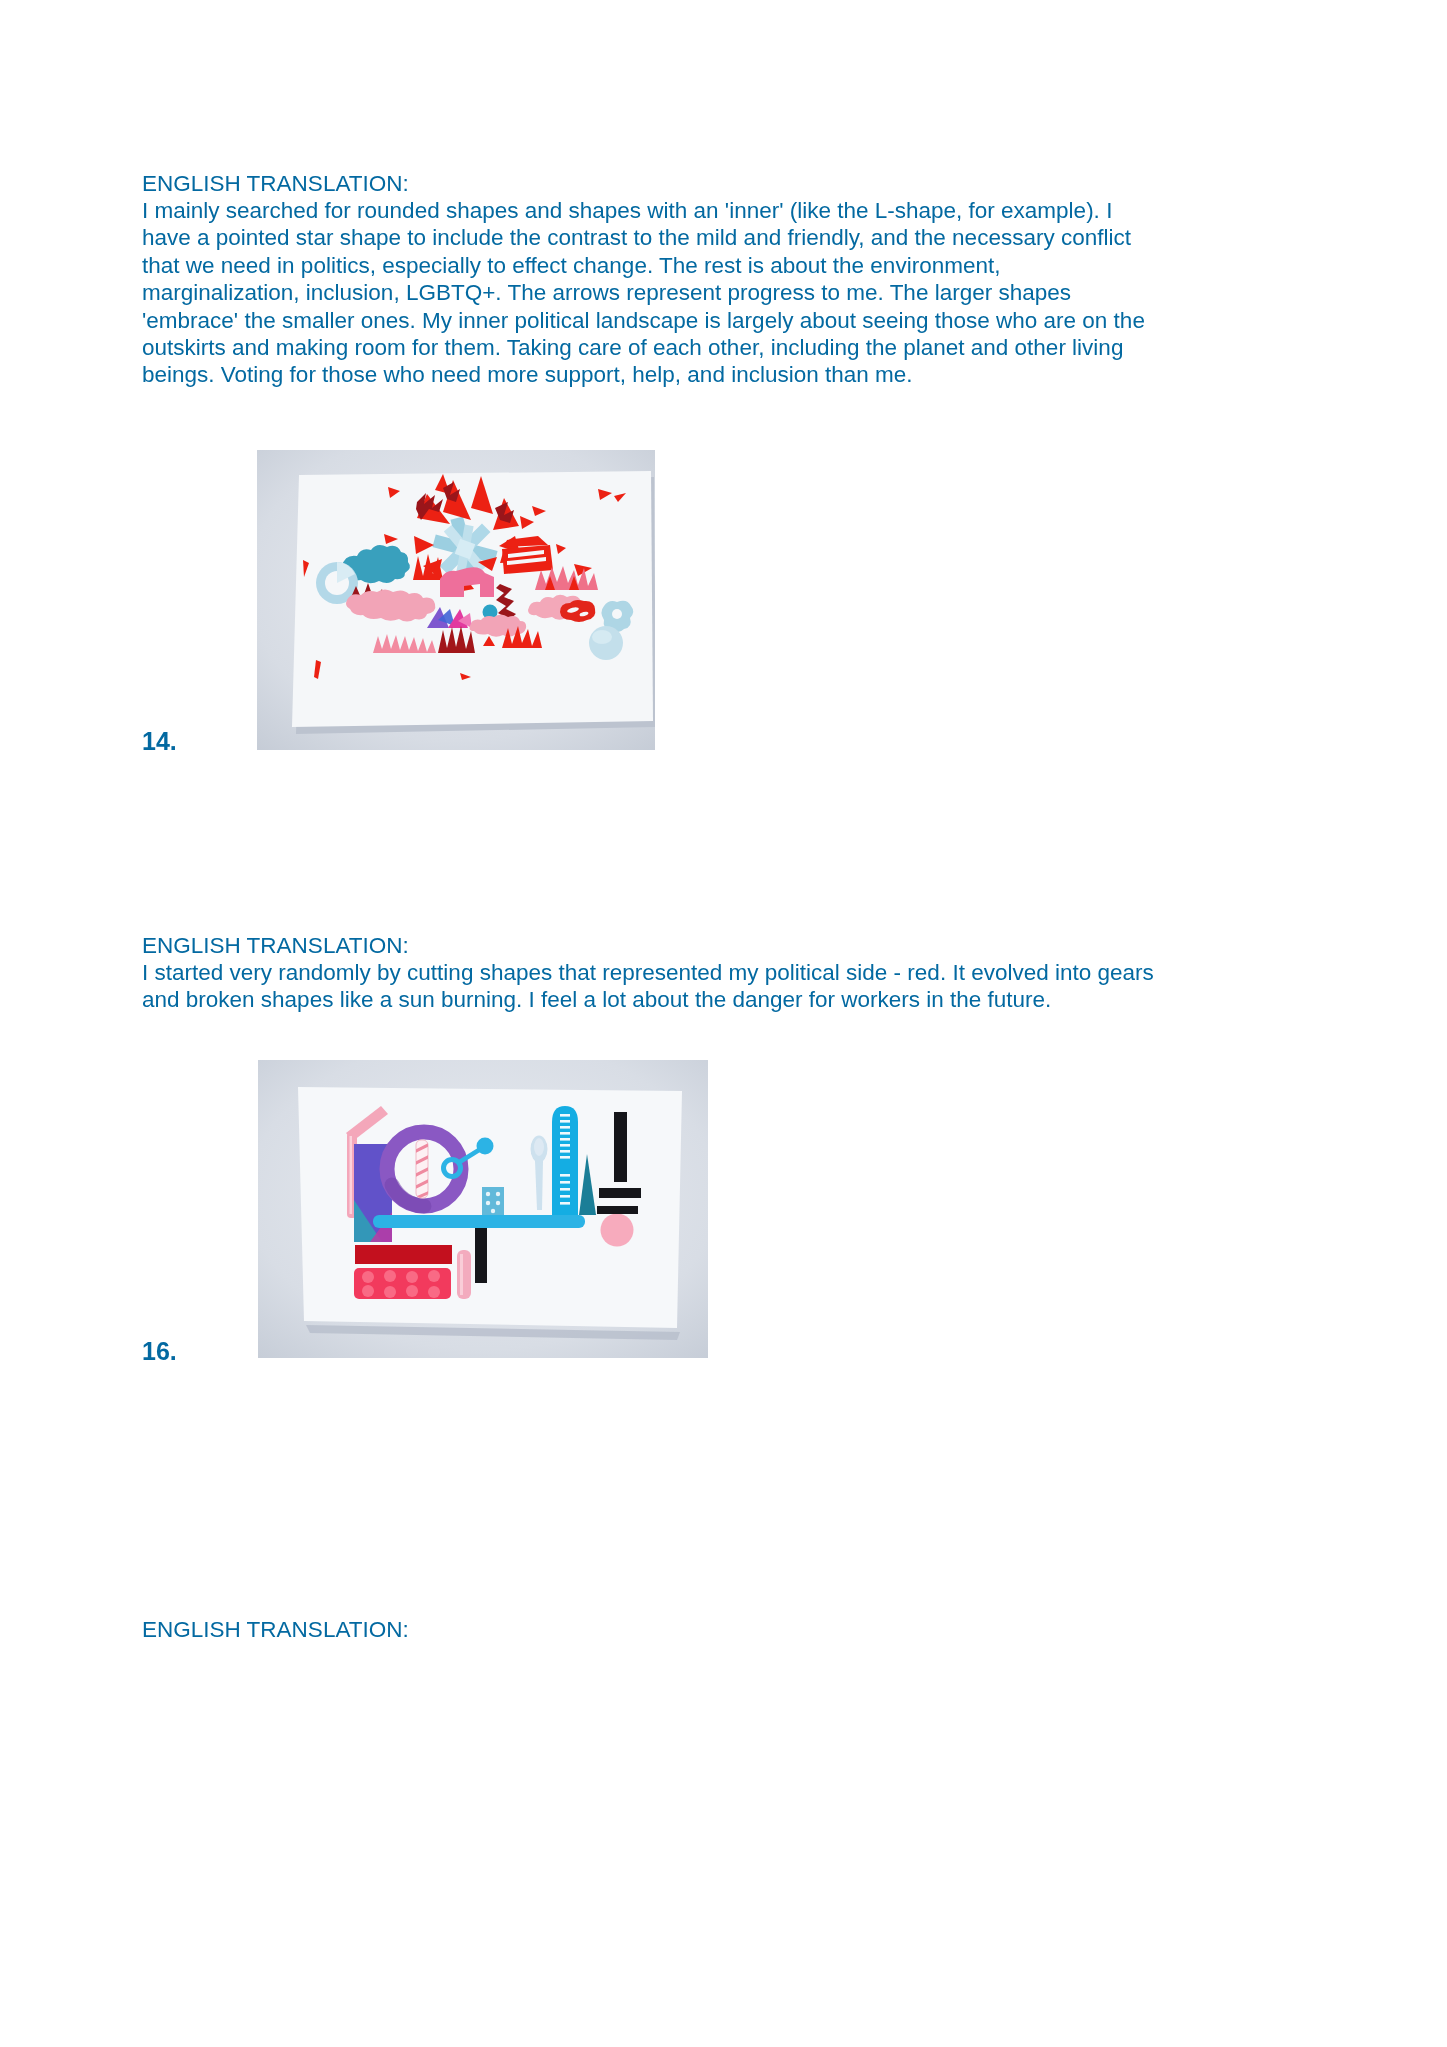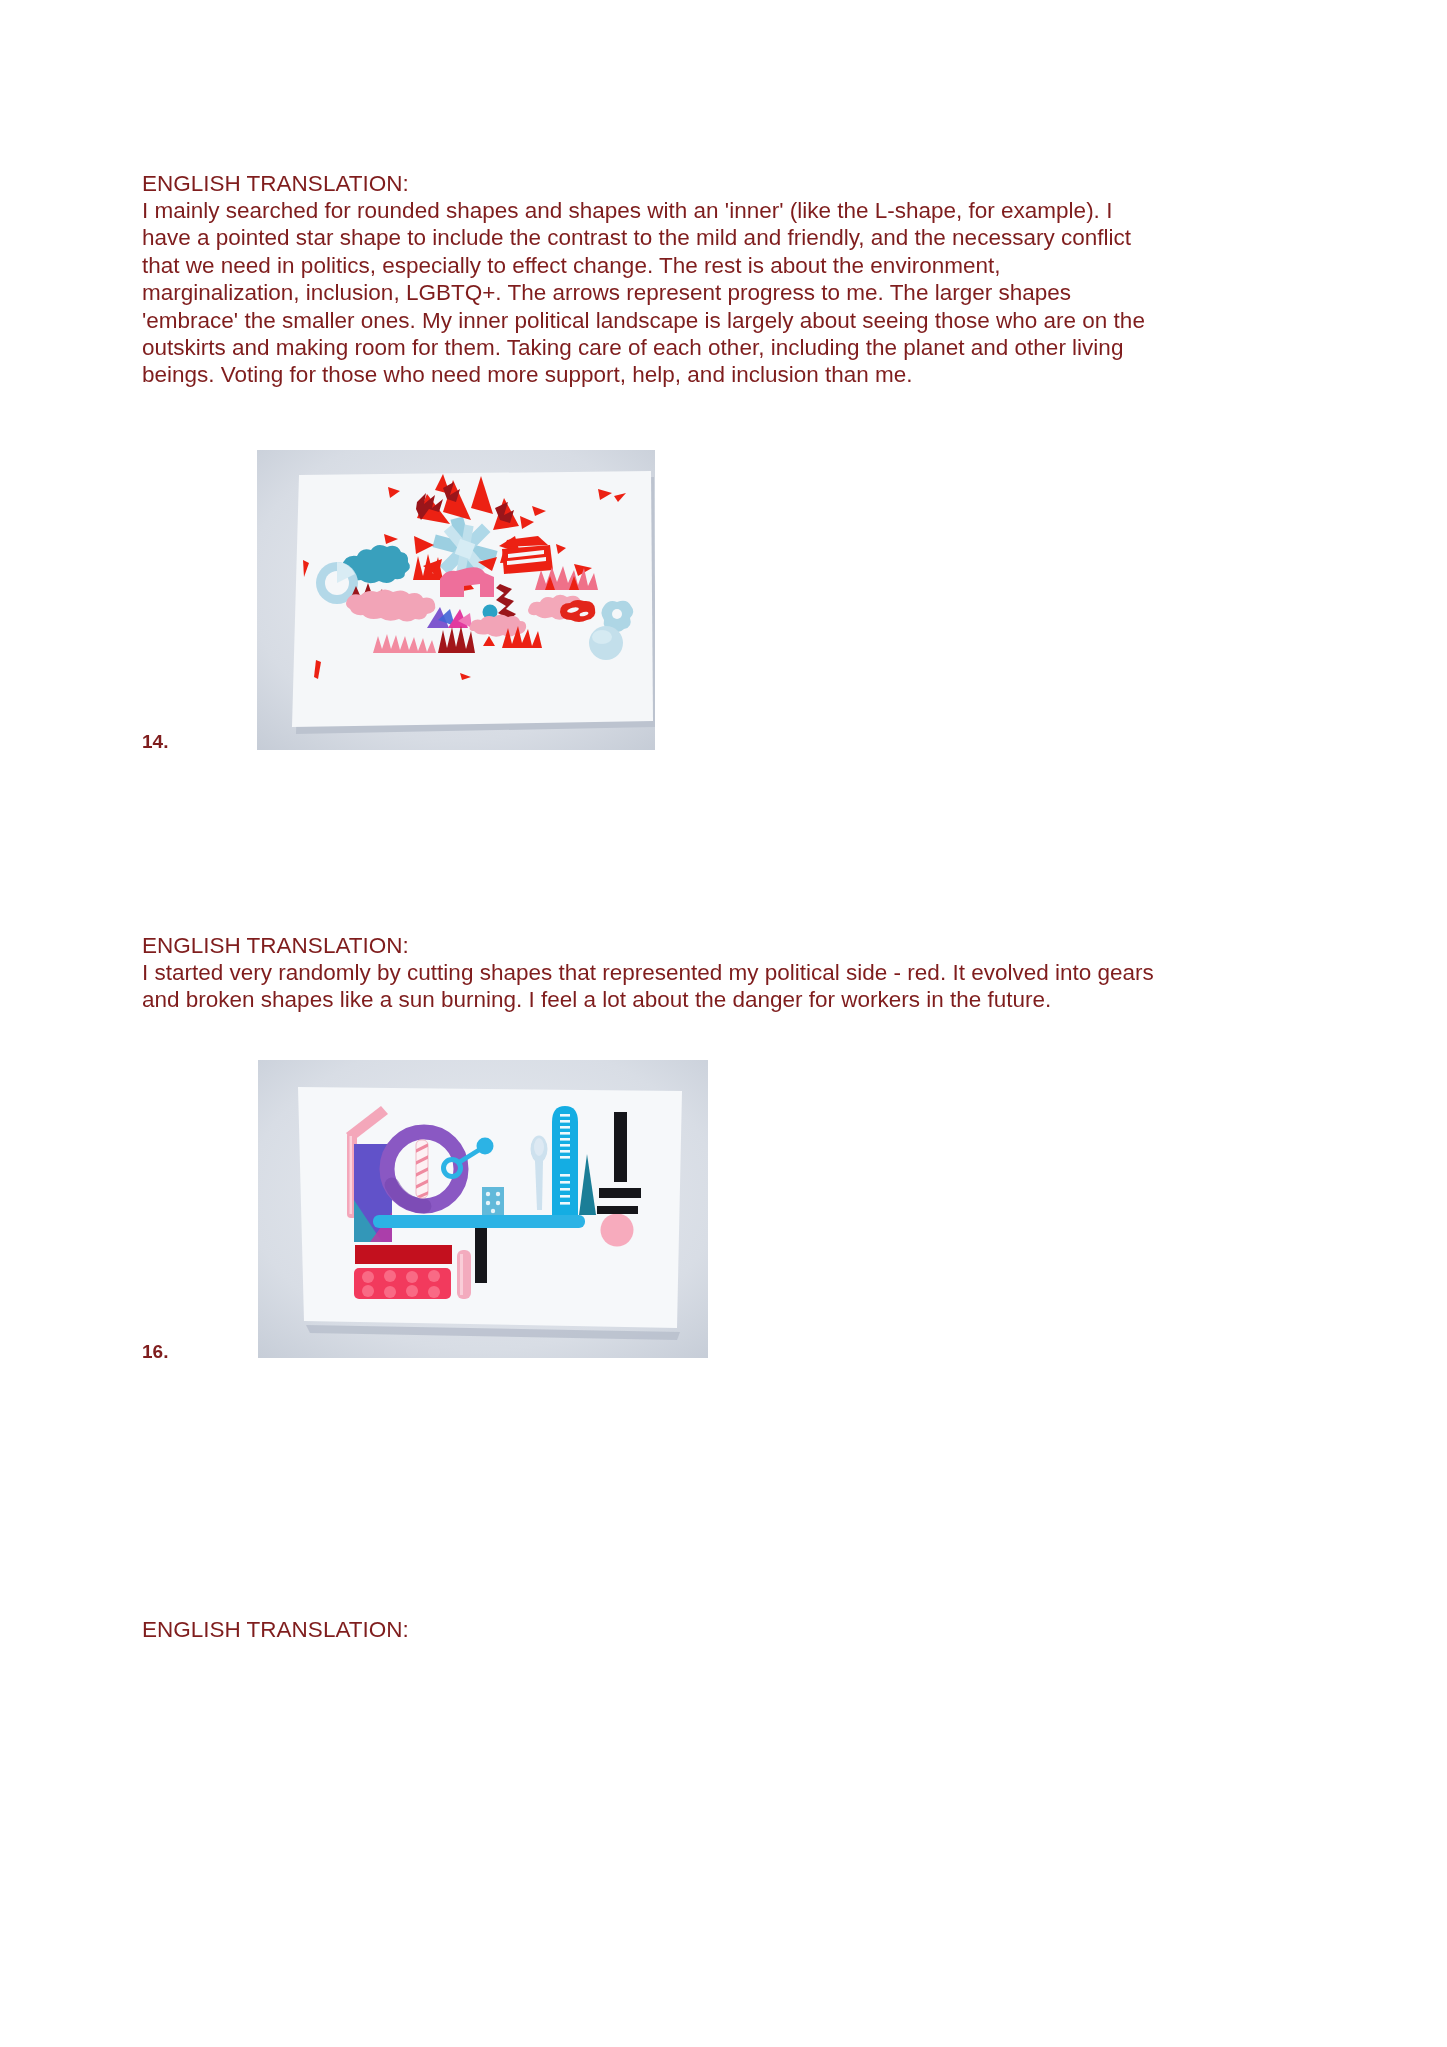--- a/index.html
+++ b/index.html
@@ -1,40 +1,40 @@
 <!DOCTYPE html>
 <html><head>
 <meta charset="utf-8">
 <style>
   html,body{margin:0;padding:0;background:#ffffff;}
   .page{
     position:relative;
     width:1442px;height:2047px;
     background:#ffffff;
     font-family:"Liberation Sans",sans-serif;
-    color:#7f1d1d;
+    color:#0369a1;
     overflow:hidden;
   }
   .txt{
     position:absolute;left:142px;width:1240px;
     margin:0;
     font-size:22.5px;line-height:27.4px;
     white-space:pre-line;
   }
   .hdg{
     position:absolute;left:142px;width:1240px;
     margin:0;
     font-size:22.5px;line-height:27.4px;
     font-weight:400;
   }
   .italic{}
   .figlabel{
     position:absolute;left:142px;
     margin:0;
-    font-size:19px;line-height:27.4px;
+    font-size:25px;line-height:27.4px;
     font-weight:700;
   }
   figure{margin:0;padding:0;position:absolute;}
   figure svg{display:block;}
 </style>
 </head>
 <body>
 
 <div class="page">
 

